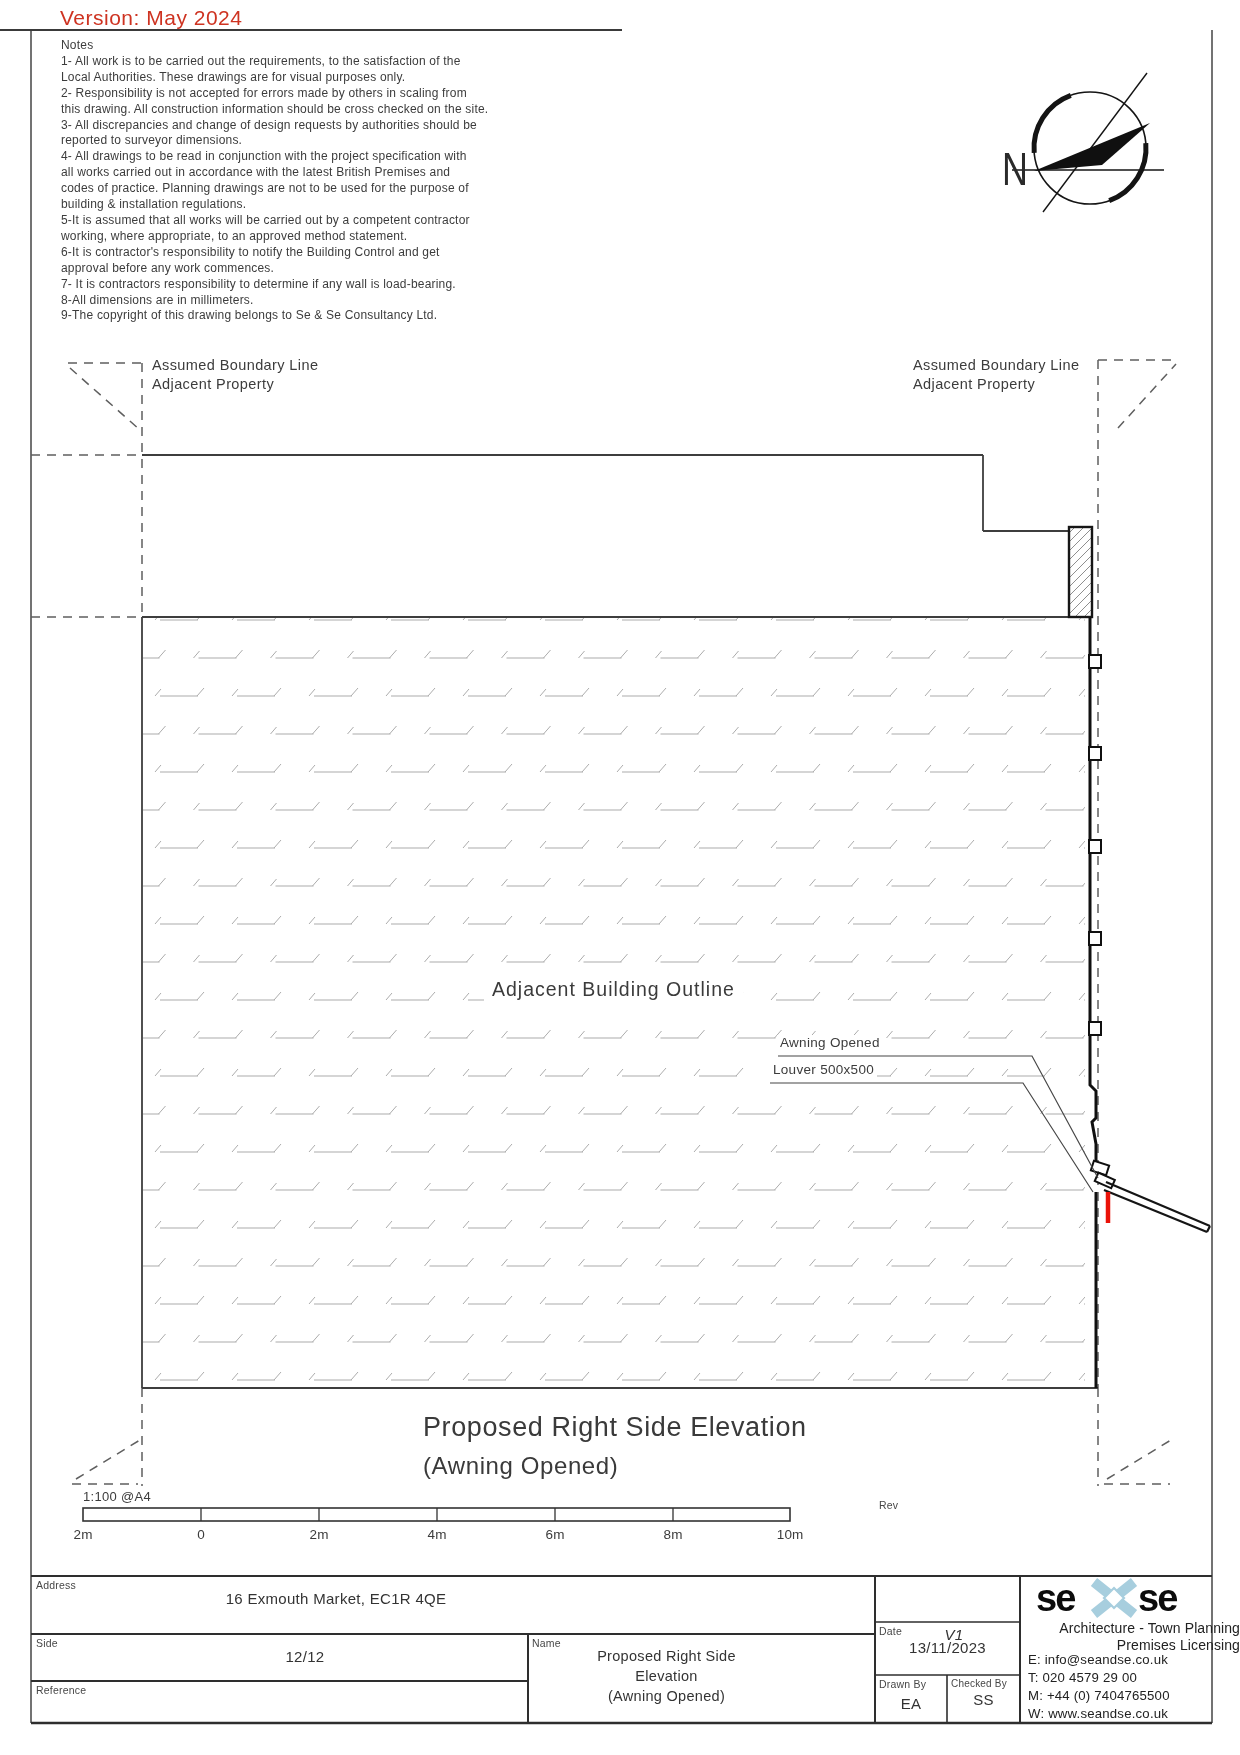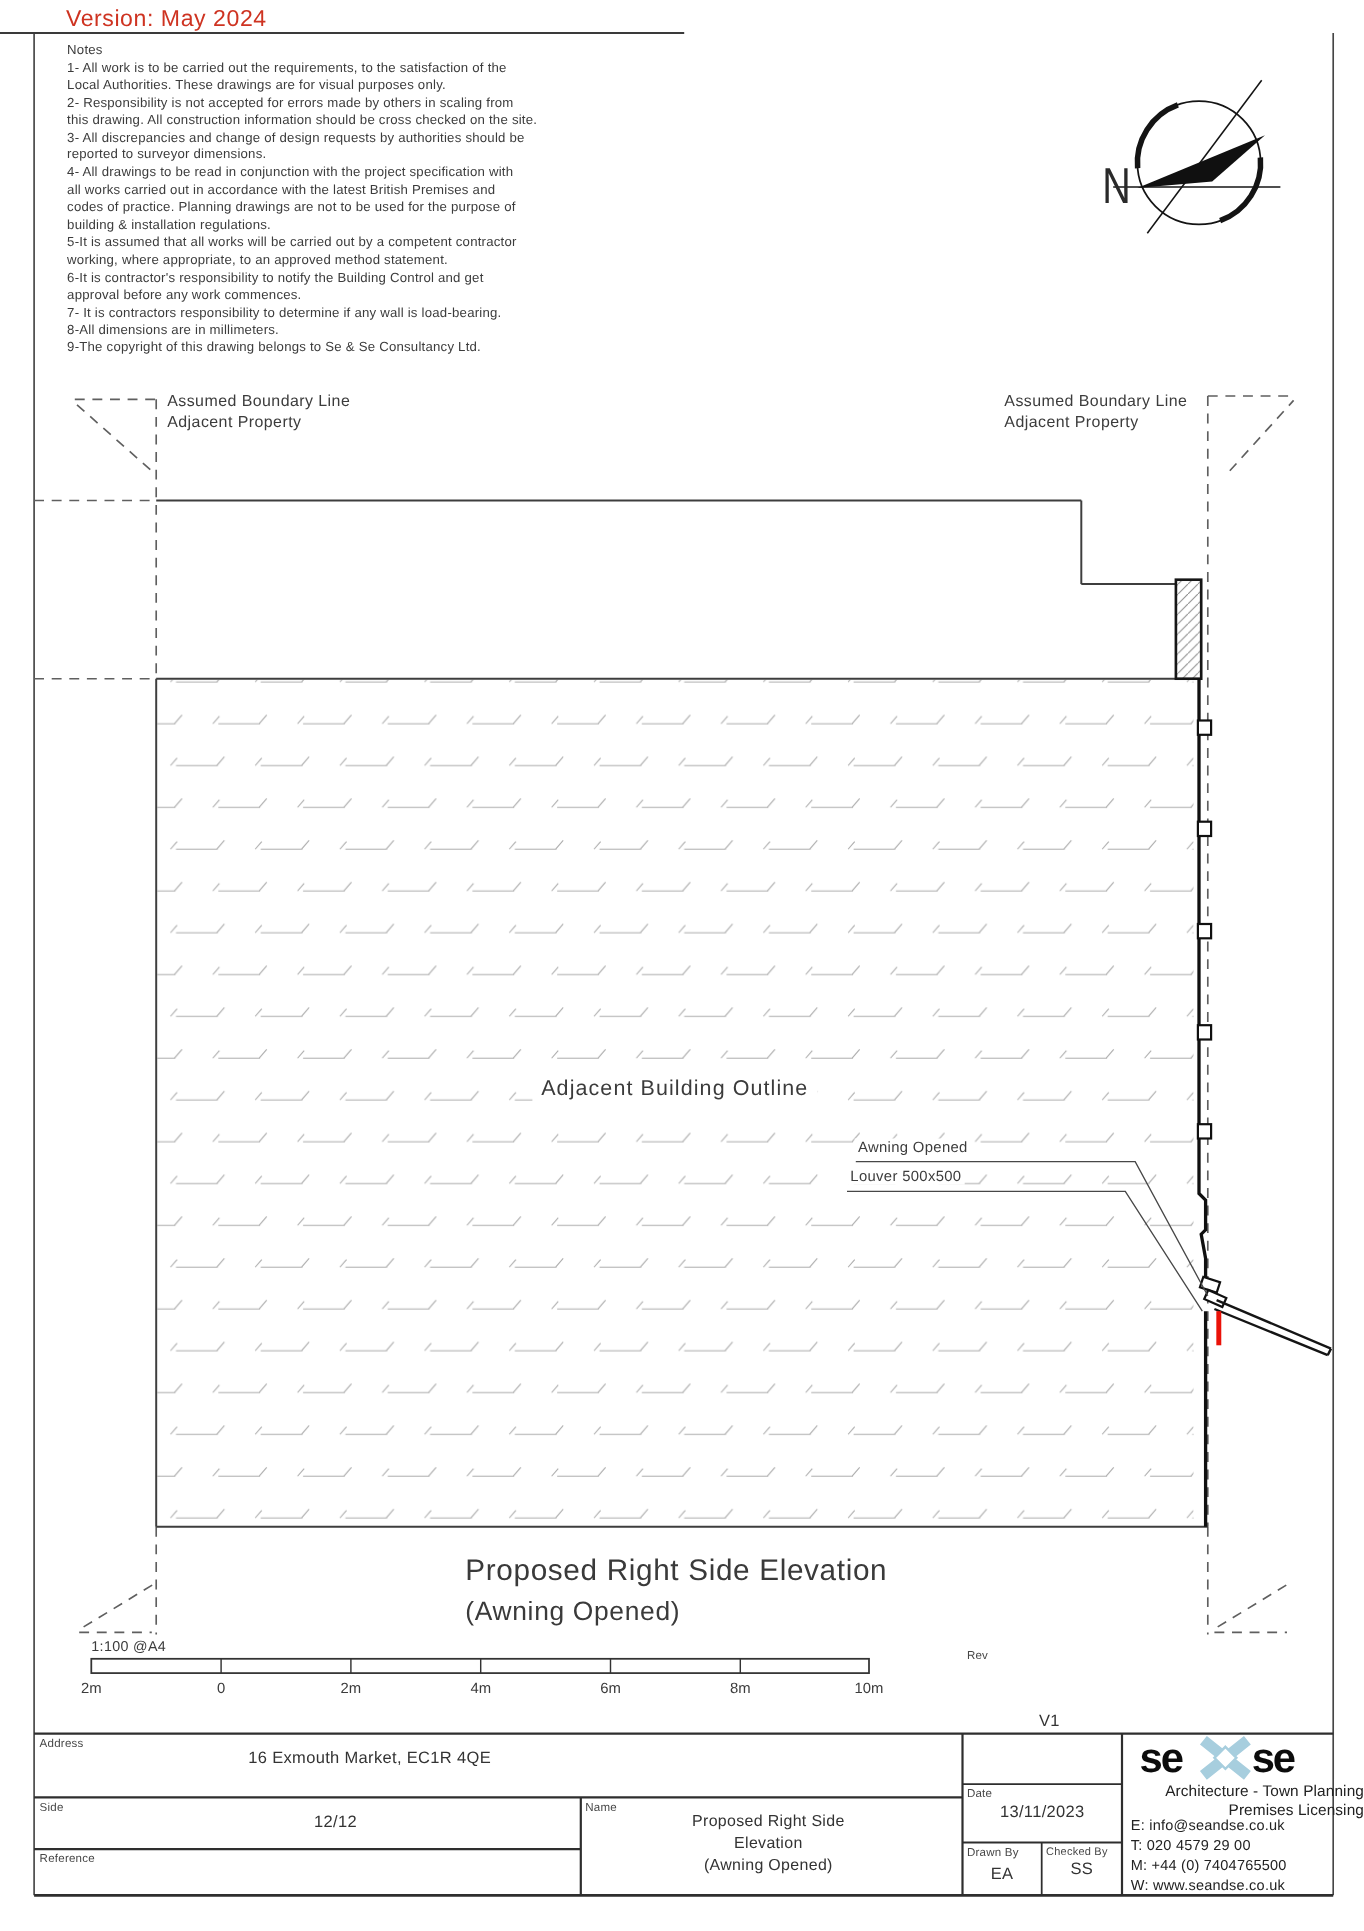--- a/index.html
+++ b/index.html
@@ -181,28 +181,28 @@
 
   <div class="abs tb-label" style="left:36px;top:1579px;">Address</div>
   <div class="abs tb-value" style="left:31px;top:1590px;width:610px;">16 Exmouth Market, EC1R 4QE</div>
 
   <div class="abs tb-label" style="left:36px;top:1637px;">Side</div>
   <div class="abs tb-value" style="left:31px;top:1648px;width:548px;">12/12</div>
 
   <div class="abs tb-label" style="left:36px;top:1684px;">Reference</div>
 
   <div class="abs tb-label" style="left:532px;top:1637px;">Name</div>
-  <div class="abs" style="left:556px;top:1646px;width:285px;" id="name-box">
+  <div class="abs" style="left:524px;top:1646px;width:285px;" id="name-box">
       <div class="name-line">Proposed Right Side</div>
       <div class="name-line">Elevation</div>
       <div class="name-line">(Awning Opened)</div>
     </div>
 
   <div class="abs tb-label" style="left:879px;top:1499px;">Rev</div>
-  <div class="abs tb-value" style="left:875px;top:1556px;width:158px;">V1</div>
+  <div class="abs tb-value" style="left:875px;top:1626px;width:158px;font-style:italic;">V1</div>
 
   <div class="abs tb-label" style="left:879px;top:1625px;">Date</div>
   <div class="abs tb-value" style="left:875px;top:1639px;width:145px;">13/11/2023</div>
 
   <div class="abs tb-label" style="left:879px;top:1678px;">Drawn By</div>
   <div class="abs tb-value" style="left:875px;top:1695px;width:72px;">EA</div>
 
   <div class="abs tb-label" style="left:951px;top:1678px;font-size:10px;">Checked By</div>
   <div class="abs tb-value" style="left:947px;top:1691px;width:73px;">SS</div>
 

